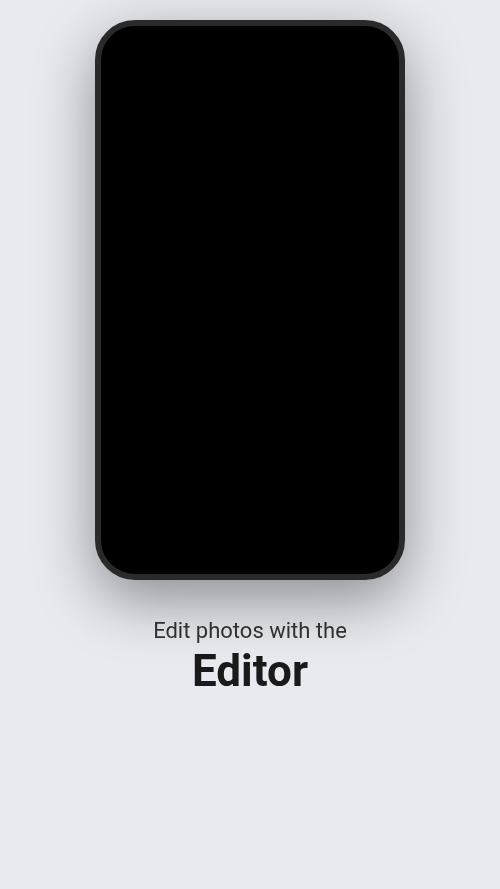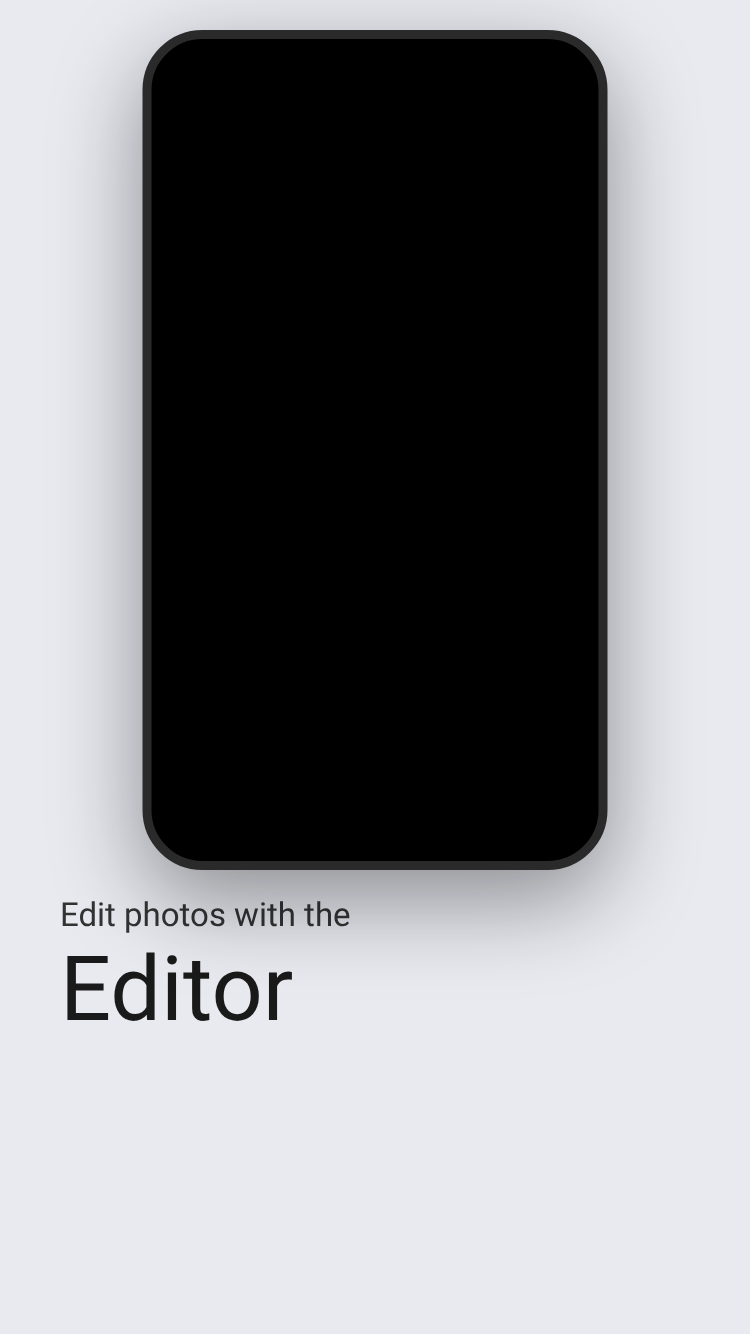--- a/index.html
+++ b/index.html
@@ -229,34 +229,35 @@
       stroke-linecap: round;
       stroke-linejoin: round;
     }
 
     .nav-item.active svg {
       stroke: #ffffff;
     }
 
     
     .text-section {
-      padding: 18px 40px 20px;
+      padding: 38px 40px 20px;
+      text-align: center;
       width: 500px;
     }
 
     .subtitle-text {
       font-size: 22px;
       font-weight: 400;
       color: #333333;
       margin-bottom: 4px;
     }
 
     .title-text {
-      font-size: 60px;
-      font-weight: 400;
+      font-size: 44px;
+      font-weight: 700;
       color: #1a1a1a;
       line-height: 1.1;
     }
   </style>
 </head>
 <body>
 
 <div class="phone-wrapper">
   <div class="phone-frame">
     <div class="phone-border"></div>

